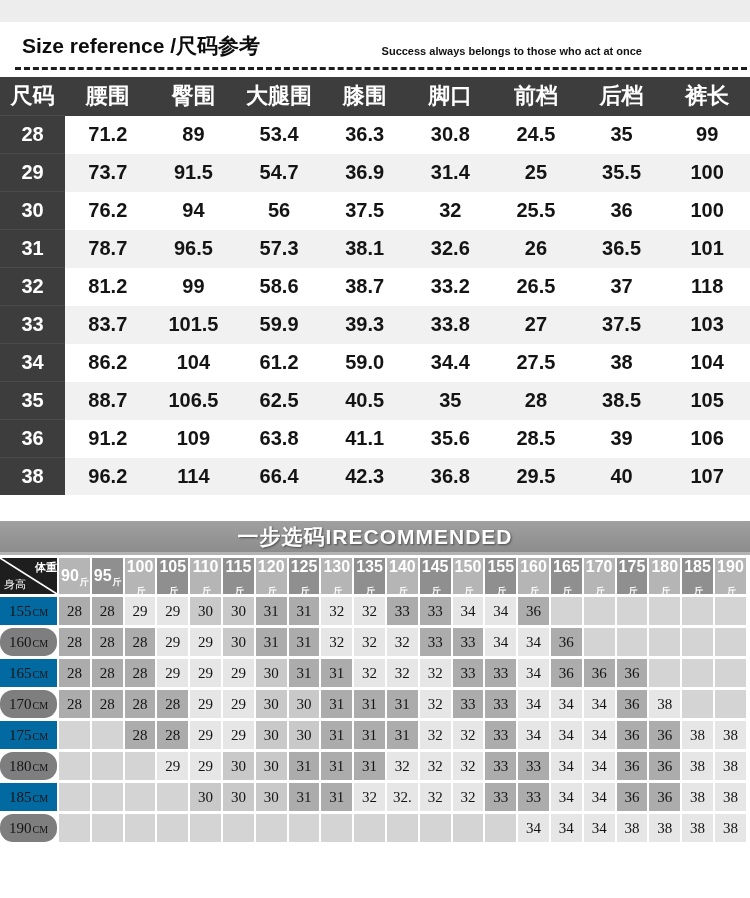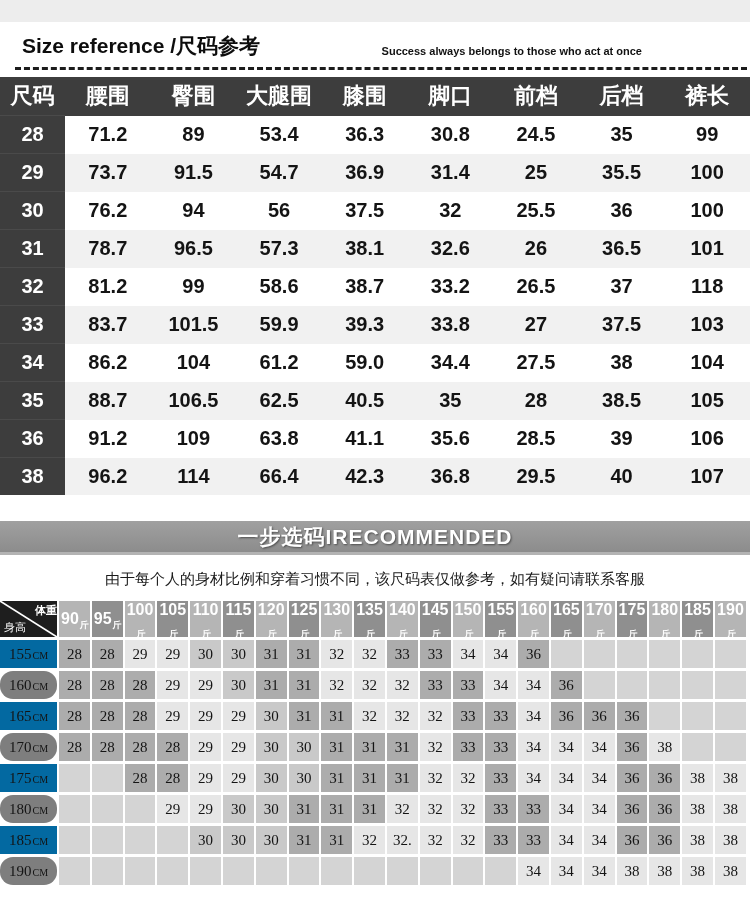--- a/index.html
+++ b/index.html
@@ -188,21 +188,20 @@
           <td>36.8</td>
           <td>29.5</td>
           <td>40</td>
           <td>107</td>
         </tr>
       </tbody>
   </table>
 
   <div class="banner">一步选码IRECOMMENDED</div>
 
-  <div class="note">由于每个人的身材比例和穿着习惯不同，该尺码表仅做参考，如有疑问请联系客服</div>
 
   <table class="rec">
     <colgroup>
         <col class="hcol">
       </colgroup>
     <thead>
         <tr>
           <th class="corner">
             <svg viewBox="0 0 57 34" preserveAspectRatio="none">
               <line x1="0" y1="0" x2="57" y2="34" stroke="#ffffff" stroke-width="1.6"></line>

